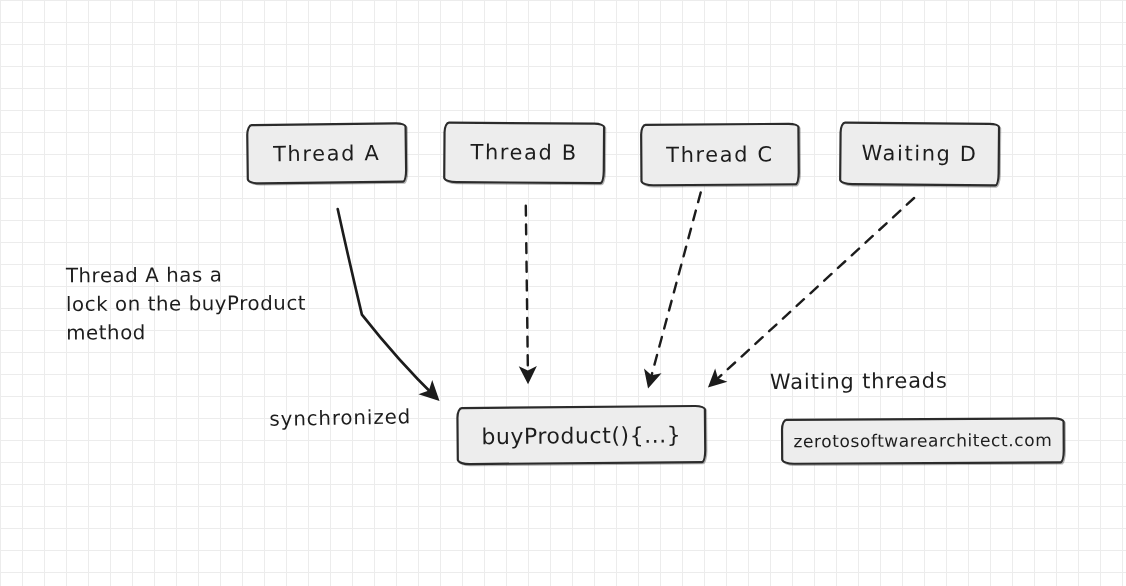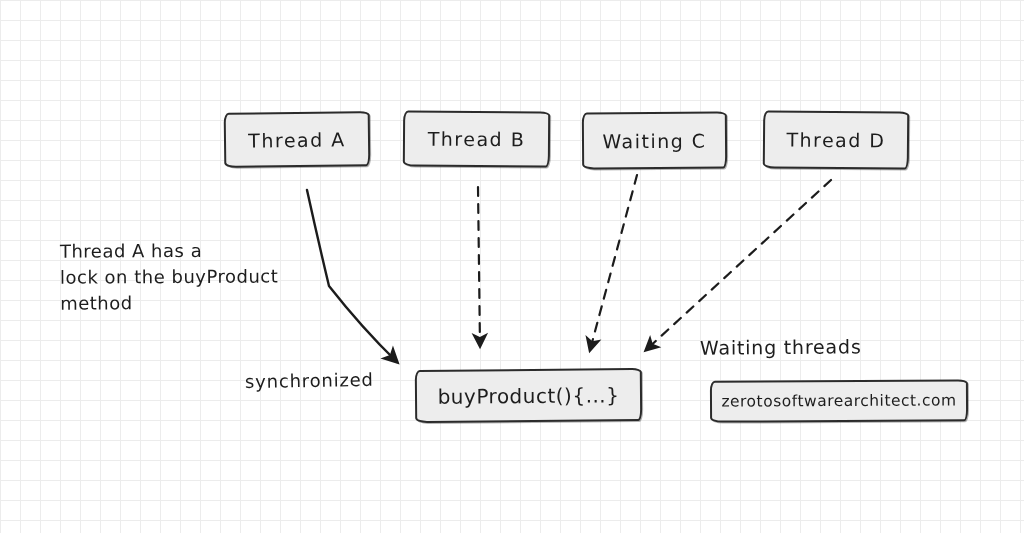--- a/index.html
+++ b/index.html
@@ -66,24 +66,24 @@
   <path d="M831,180 L646,350" fill="none" stroke="#1c1c1c" stroke-width="2.2" stroke-dasharray="9 8" stroke-linecap="round" marker-end="url(#ah)"></path>
 </svg>
 
 <div class="node node-thread-a">
   <span>Thread A</span>
 </div>
 <div class="node node-thread-b">
   <span>Thread B</span>
 </div>
 <div class="node node-thread-c">
-  <span>Waiting C</span>
+  <span>Thread C</span>
 </div>
 <div class="node node-thread-d">
-  <span>Thread D</span>
+  <span>Waiting D</span>
 </div>
 
 <div class="node node-method">
   <span>buyProduct(){...}</span>
 </div>
 
 <div class="node node-watermark">
   <span>zerotosoftwarearchitect.com</span>
 </div>
 

